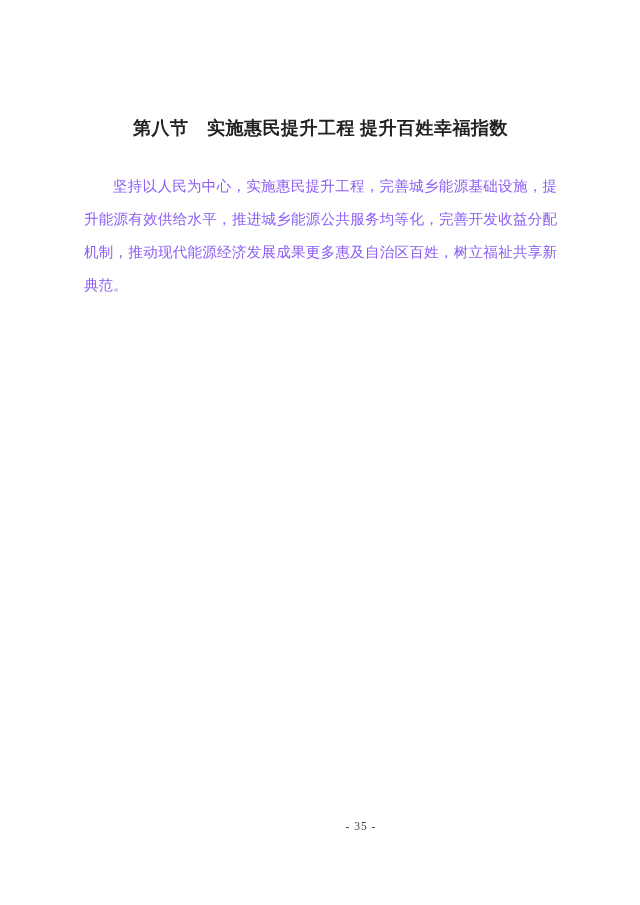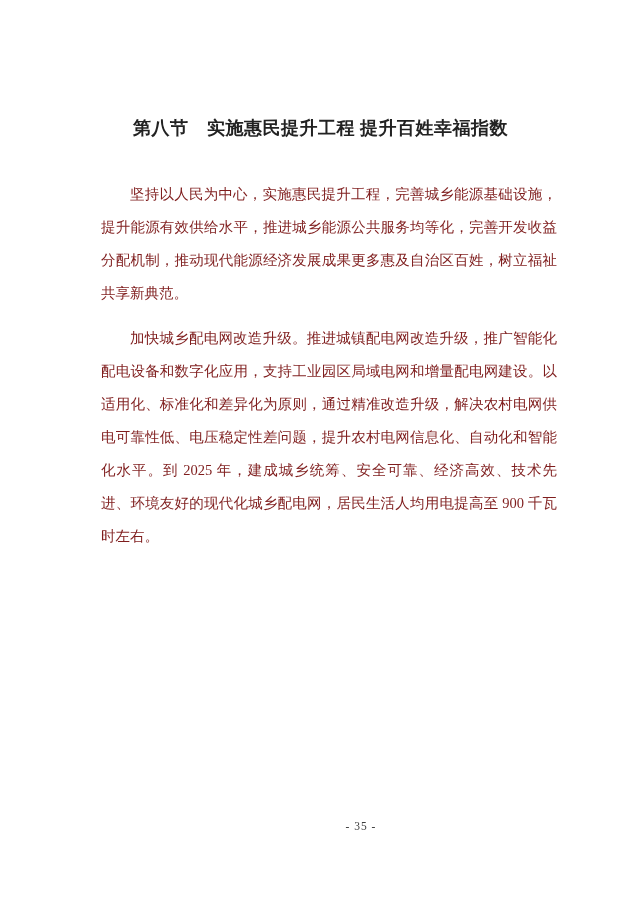--- a/index.html
+++ b/index.html
@@ -18,30 +18,30 @@
   }
   .content {
     padding: 116px 83px 0 84px;
   }
   .section-title {
     text-align: center;
     font-size: 18px;
     font-weight: bold;
     letter-spacing: 0.5px;
     color: #222222;
-    margin: 0 0 38px 0;
+    margin: 0 0 30px 0;
     white-space: nowrap;
   }
   .para {
     font-size: 14.5px;
     line-height: 33px;
     text-align: justify;
     text-indent: 2em;
-    margin: 0 0 12px 17px;
-    color: #7f1d1d;
+    margin: 0 0 12px 0;
+    color: #8b5cf6;
   }
   .page-number {
     position: absolute;
     top: 820px;
     left: 0;
     width: 100%;
     text-align: center;
     font-size: 11.5px;
     color: #3c3c3c;
     letter-spacing: 1px;
@@ -50,19 +50,18 @@
 </style>
 </head>
 <body>
 
 <div class="page">
   <div class="content">
     <h1 class="section-title">第八节　实施惠民提升工程 提升百姓幸福指数</h1>
 
     <p class="para">坚持以人民为中心，实施惠民提升工程，完善城乡能源基础设施，提升能源有效供给水平，推进城乡能源公共服务均等化，完善开发收益分配机制，推动现代能源经济发展成果更多惠及自治区百姓，树立福祉共享新典范。</p>
 
-    <p class="para">加快城乡配电网改造升级。推进城镇配电网改造升级，推广智能化配电设备和数字化应用，支持工业园区局域电网和增量配电网建设。以适用化、标准化和差异化为原则，通过精准改造升级，解决农村电网供电可靠性低、电压稳定性差问题，提升农村电网信息化、自动化和智能化水平。到 2025 年，建成城乡统筹、安全可靠、经济高效、技术先进、环境友好的现代化城乡配电网，居民生活人均用电提高至 900 千瓦时左右。</p>
 
 
   </div>
 
   <div class="page-number">- 35 -</div>
 </div>
 
 </body></html>

